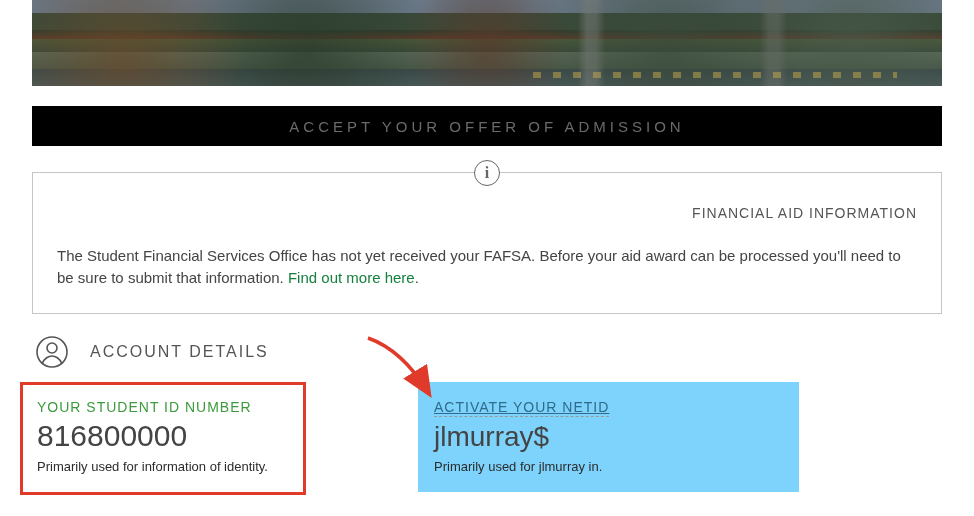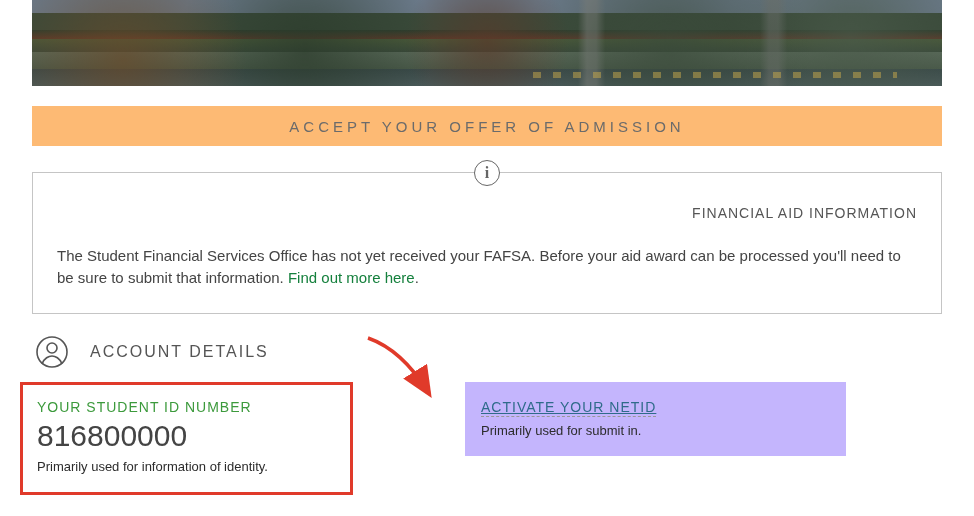--- a/index.html
+++ b/index.html
@@ -43,21 +43,21 @@
       content: "";
       position: absolute;
       bottom: 8px; left: 55%; right: 5%;
       height: 6px;
       background: repeating-linear-gradient(to right, #c9a94a 0, #c9a94a 8px, transparent 8px, transparent 20px);
       opacity: 0.5;
     }
     .accept-bar {
       width: 910px;
       margin: 20px 32px 0;
-      background: #fdba74;
+      background: #000000;
       height: 40px;
       display: flex;
       align-items: center;
       justify-content: center;
       color: #6b6b6b;
       font-size: 15px;
       font-weight: 400;
       letter-spacing: 4px;
       text-transform: uppercase;
     }
@@ -126,42 +126,42 @@
       margin-top: 14px;
       align-items: flex-start;
       position: relative;
     }
     .card {
       padding: 14px 14px 18px;
     }
     .card-sid {
       border: 3px solid #e03a2a;
       margin-left: 20px;
-      width: 333px;
+      width: 286px;
     }
     .card-sid .card-label {
       color: #3c9a3c;
       font-size: 14px;
       letter-spacing: 1px;
       font-weight: 400;
     }
     .card-sid .card-value {
       color: #444;
       font-size: 30px;
       font-weight: 300;
       margin-top: 4px;
     }
     .card-sid .card-sub {
       color: #2c2c2c;
       font-size: 13px;
       margin-top: 6px;
       font-weight: 300;
     }
     .card-netid {
-      background: #c4b5fd;
+      background: #7dd3fc;
       margin-left: 112px;
       width: 381px;
       padding: 16px 16px 18px;
     }
     .card-netid .card-label {
       color: #2f6b8a;
       font-size: 14px;
       letter-spacing: 1px;
       font-weight: 400;
       border-bottom: 1px dashed #999;
@@ -218,21 +218,22 @@
 <div class="cards-row">
   <div class="card card-sid">
     <div class="card-label">YOUR STUDENT ID NUMBER</div>
     <div class="card-value">816800000</div>
     <div class="card-sub">Primarily used for information of identity.</div>
   </div>
   <div class="card card-netid">
     <div>
       <a href="#" class="card-label">ACTIVATE YOUR NETID</a>
     </div>
-    <div class="card-sub">Primarily used for submit in.</div>
+    <div class="card-value">jlmurray$</div>
+    <div class="card-sub">Primarily used for jlmurray in.</div>
   </div>
 </div>
 
 <svg class="arrow" width="85" height="80">
   <defs>
     <marker id="ah" markerWidth="10" markerHeight="10" refX="7" refY="4" orient="auto">
       <path d="M0,0 L9,4 L0,8 Z" fill="#e03a2a"></path>
     </marker>
   </defs>
   <path d="M6,8 Q40,20 66,62" stroke="#e03a2a" stroke-width="3.5" fill="none" marker-end="url(#ah)"></path>

